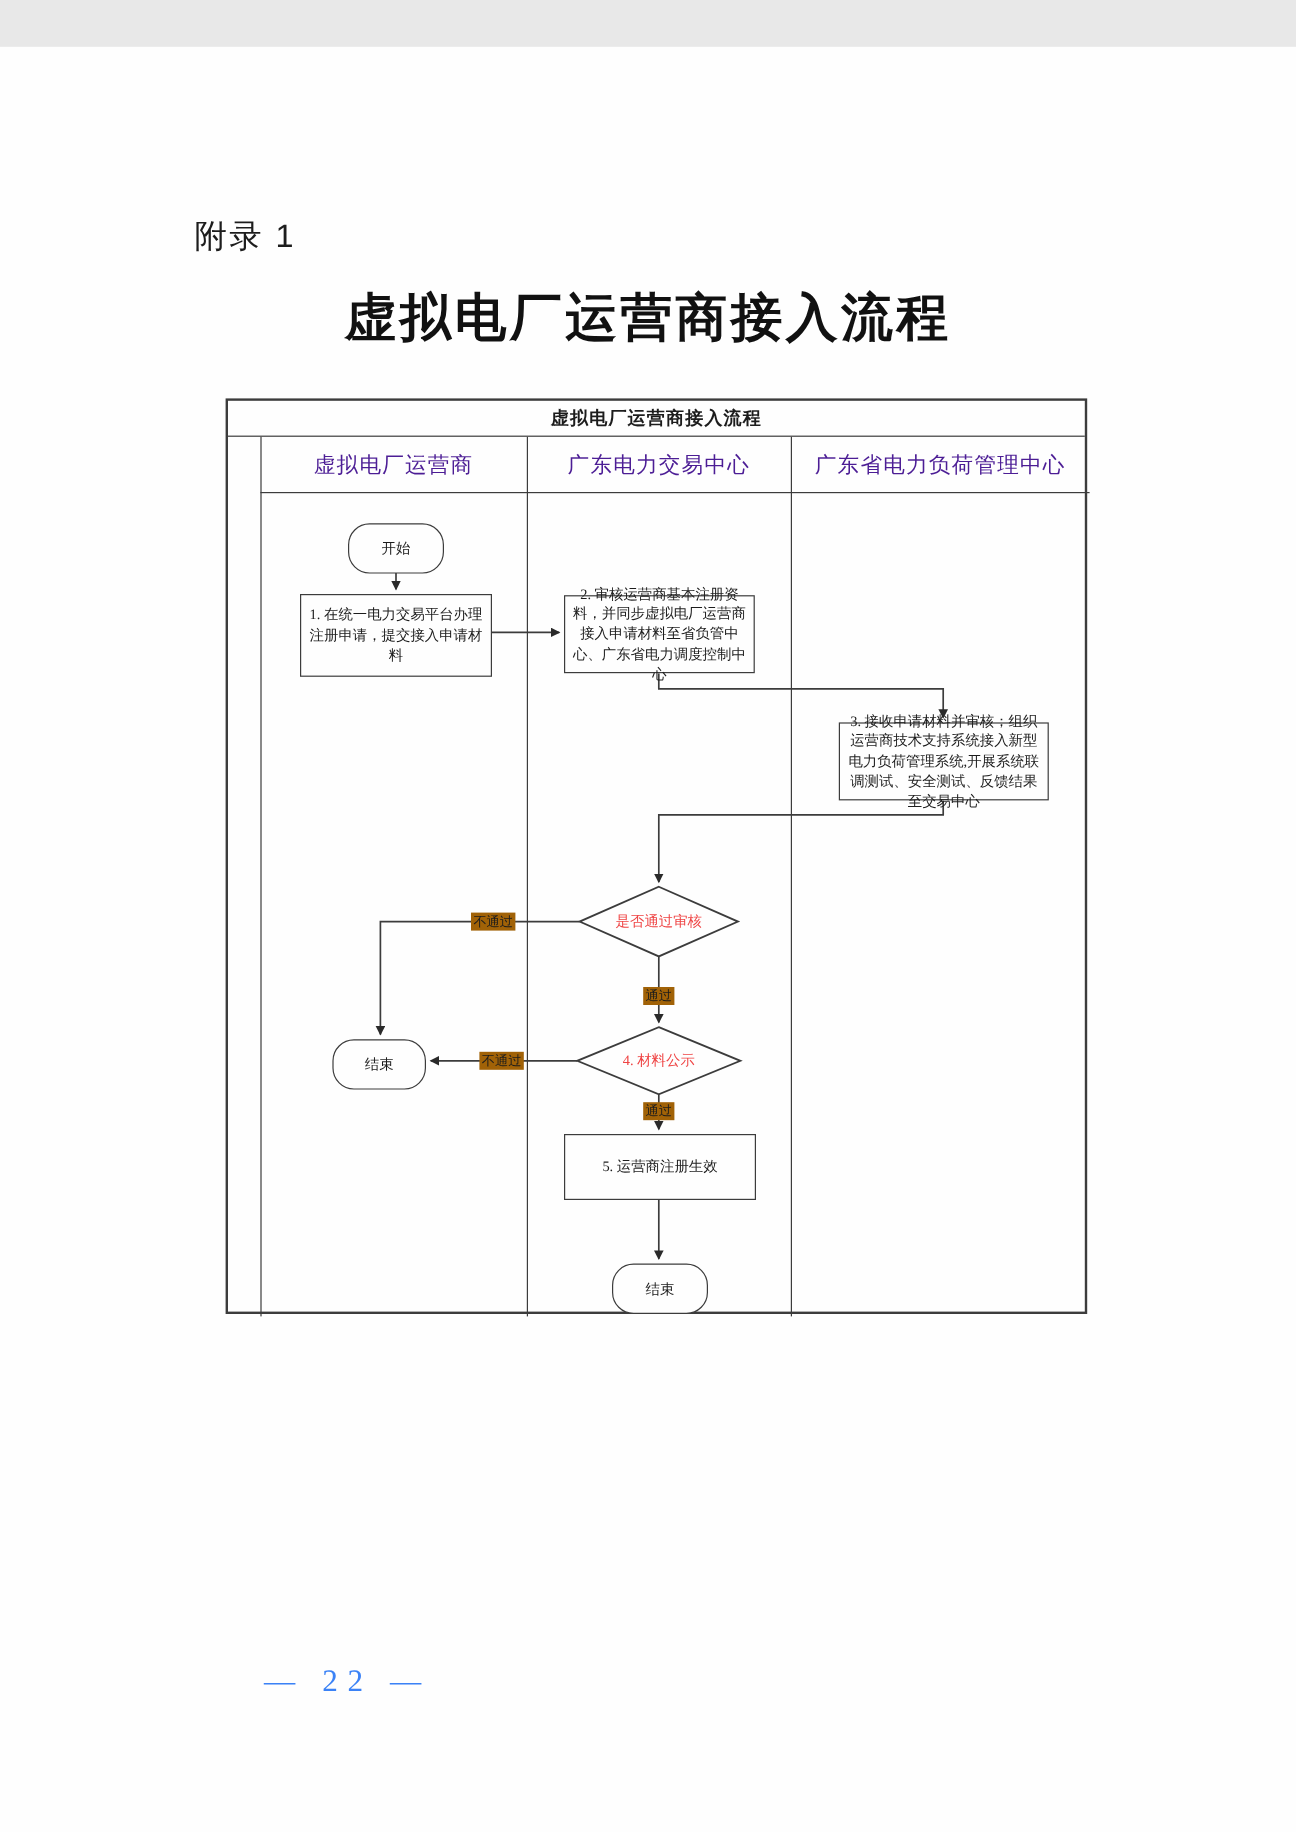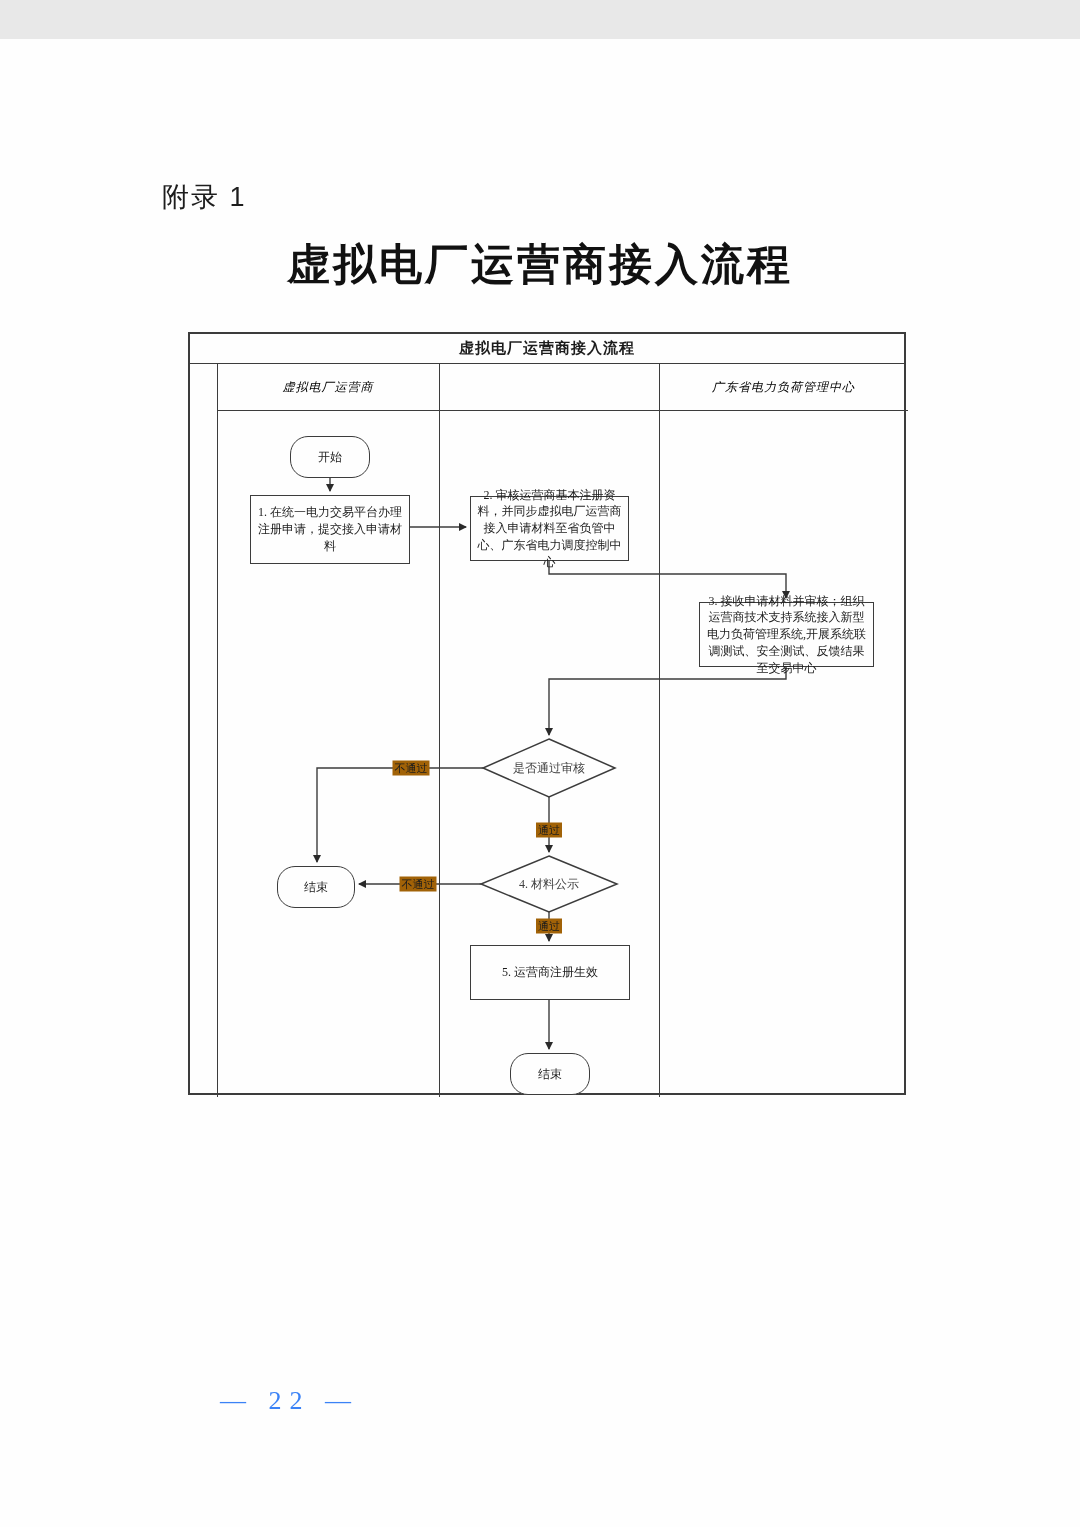--- a/index.html
+++ b/index.html
@@ -60,45 +60,44 @@
   }
   .vline { position: absolute; width: 0; border-left: 1.5px solid #3c3c3c; }
   .hline { position: absolute; height: 0; border-top: 1.5px solid #3c3c3c; }
   .lane-header {
     position: absolute;
     top: 30px;
     height: 46px;
     display: flex;
     align-items: center;
     justify-content: center;
-    font-size: 12px;
-    color: #000000;
+    font-size: 18px;
+    color: #4c1d95;
     letter-spacing: 1px;
-    font-style: italic;
   }
   svg.connectors { position: absolute; left: 0; top: 0; width: 718px; height: 763px; }
   .node {
     position: absolute;
     background: #fefefe;
     border: 1.5px solid #3c3c3c;
     display: flex;
     align-items: center;
     justify-content: center;
     text-align: center;
     font-size: 12px;
     line-height: 1.4;
     color: #1c1c1c;
     padding: 20px 5px;
   }
   .oval { border-radius: 18px; }
   .diamond-label {
     position: absolute;
     transform: translate(-50%, -50%);
     font-size: 12px;
-    color: #404040;
+    color: #ef4444;
     white-space: nowrap;
     text-align: center;
   }
   .edge-label {
     position: absolute;
     transform: translate(-50%, -50%);
     font-size: 11px;
     color: #1c1c1c;
     background: #a16207;
     padding: 0 2px;
@@ -125,20 +124,21 @@
   <div class="chart">
 
     <div class="chart-titlebar">虚拟电厂运营商接入流程</div>
 
     <div class="vline" style="left:27px; top:30px; height:733px;"></div>
     <div class="vline" style="left:249px; top:30px; height:733px;"></div>
     <div class="vline" style="left:469px; top:30px; height:733px;"></div>
     <div class="hline" style="left:27px; top:76px; width:691px;"></div>
 
     <div class="lane-header" style="left:27px; width:222px;">虚拟电厂运营商</div>
+    <div class="lane-header" style="left:249px; width:220px;">广东电力交易中心</div>
     <div class="lane-header" style="left:469px; width:249px;">广东省电力负荷管理中心</div>
 
     <svg class="connectors" viewBox="0 0 718 763">
       <defs>
         <marker id="arrow" markerWidth="9" markerHeight="9" refX="7" refY="4" orient="auto" markerUnits="userSpaceOnUse">
           <path d="M0,0 L8,4 L0,8 Z" fill="#2a2a2a"></path>
         </marker>
       </defs>
       <g stroke="#3c3c3c" stroke-width="1.4" fill="none">
         <polyline points="140,135 140,157" marker-end="url(#arrow)"></polyline>

